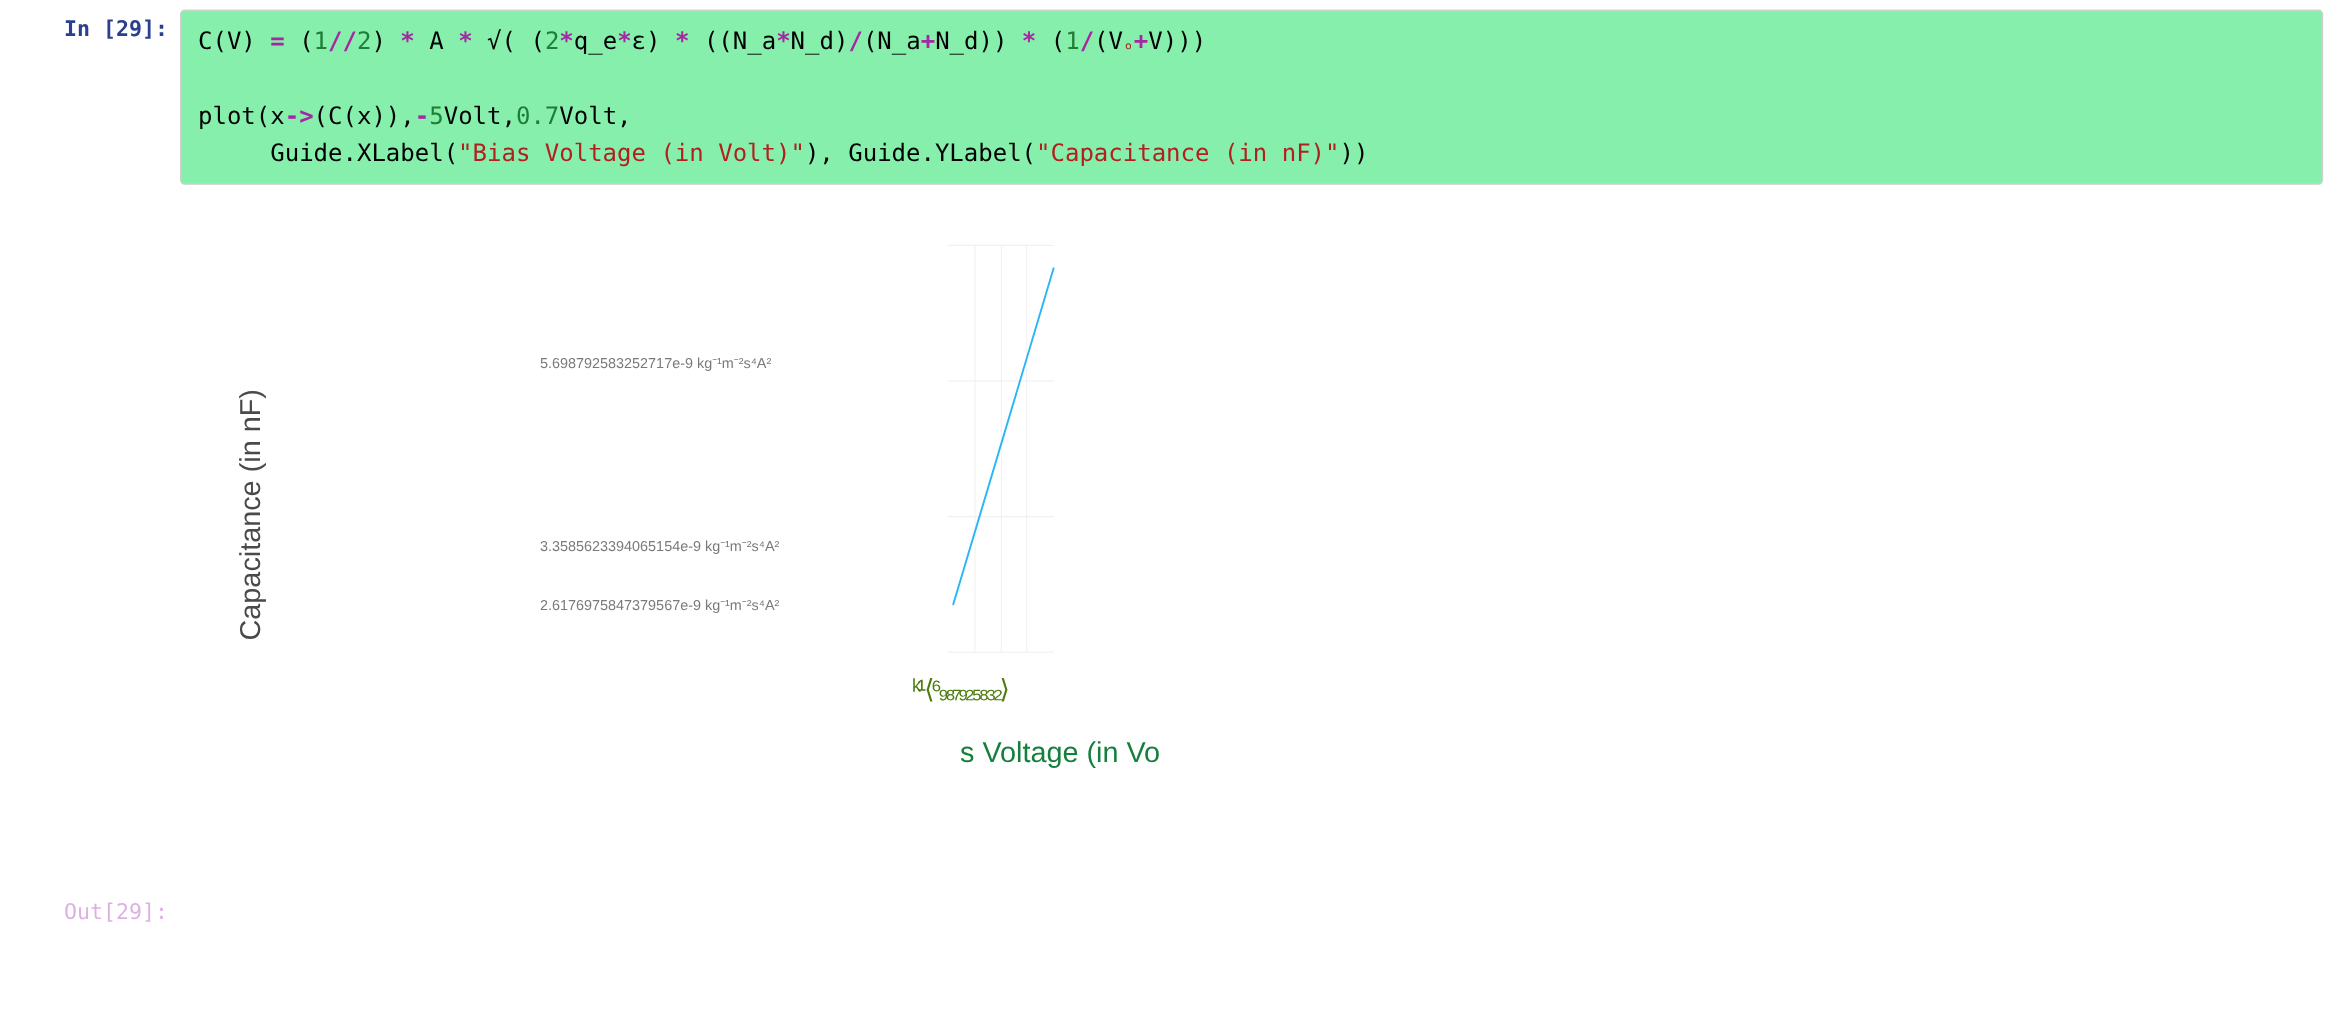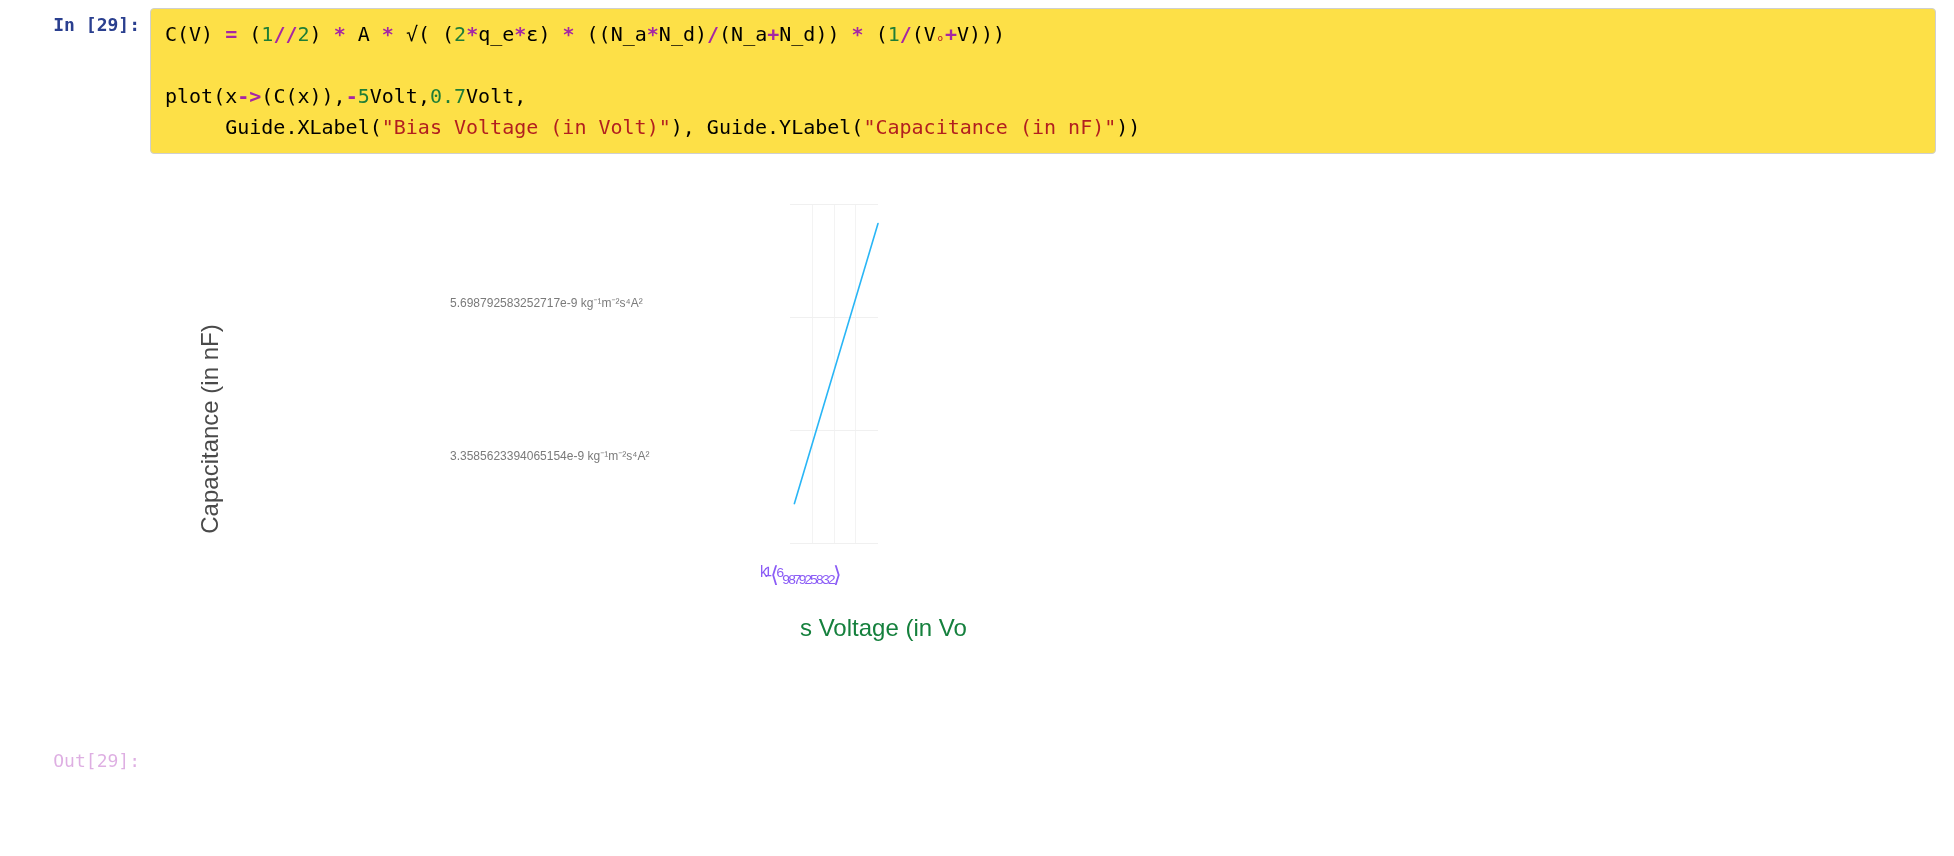--- a/index.html
+++ b/index.html
@@ -25,21 +25,21 @@
     font-size: 18px;
     line-height: 1.45;
     white-space: pre;
   }
   .in-prompt  { color: #2a3f8f; font-weight: bold; text-align: center; }
   .out-prompt { color: #a21caf; font-weight: normal; }
 
   .code-box {
     flex: 1 1 auto;
     margin: 4px 18px 10px 0;
-    background: #fde047;
+    background: #86efac;
     border: 1px solid #cfcfcf;
     border-radius: 4px;
     padding: 10px 14px;
     font-family: Menlo, Consolas, "DejaVu Sans Mono", monospace;
     font-size: 20px;
     line-height: 1.55;
     white-space: pre;
     color: #000;
     overflow: hidden;
   }
@@ -77,21 +77,21 @@
     color: #15803d;
     white-space: nowrap;
     width: 175px;
     overflow: hidden;
   }
   .x-mess {
     position: absolute;
     left: 610px;
     top: 368px;
     font-size: 22px;
-    color: #8b5cf6;
+    color: #4d7c0f;
     letter-spacing: -3px;
     width: 200px;
     overflow: hidden;
     white-space: nowrap;
   }
   .plot-panel {
     position: absolute;
     left: 640px;
     top: 10px;
     width: 88px;
@@ -141,20 +141,21 @@
 </div>
 
 <div class="output-row">
   <div class="prompt-col"></div>
   <div class="output-area">
     <div class="chart-wrap">
       <div class="ylabel">Capacitance (in nF)</div>
 
       <div class="ytick" style="top: 108.156px;">5.698792583252717e-9 kg⁻¹m⁻²s⁴A²</div>
       <div class="ytick" style="top: 261.171px;">3.3585623394065154e-9 kg⁻¹m⁻²s⁴A²</div>
+      <div class="ytick" style="top: 309.612px;">2.6176975847379567e-9 kg⁻¹m⁻²s⁴A²</div>
 
       <div class="plot-panel">
         <div class="plot-grid"></div>
         <svg class="series-line" viewBox="0 0 88 340" preserveAspectRatio="none">
           <path id="series-path" d="M4.4 299.6 L88.0 19.6" stroke="#29b6f6" stroke-width="1.6" fill="none" stroke-linecap="round"></path>
         </svg>
       </div>
 
       <div class="x-mess">ᵏ¹ ⟨⁶₉₈₇₉₂₅₈₃₂⟩</div>
       <div class="xlabel">s Voltage (in Vo</div>

